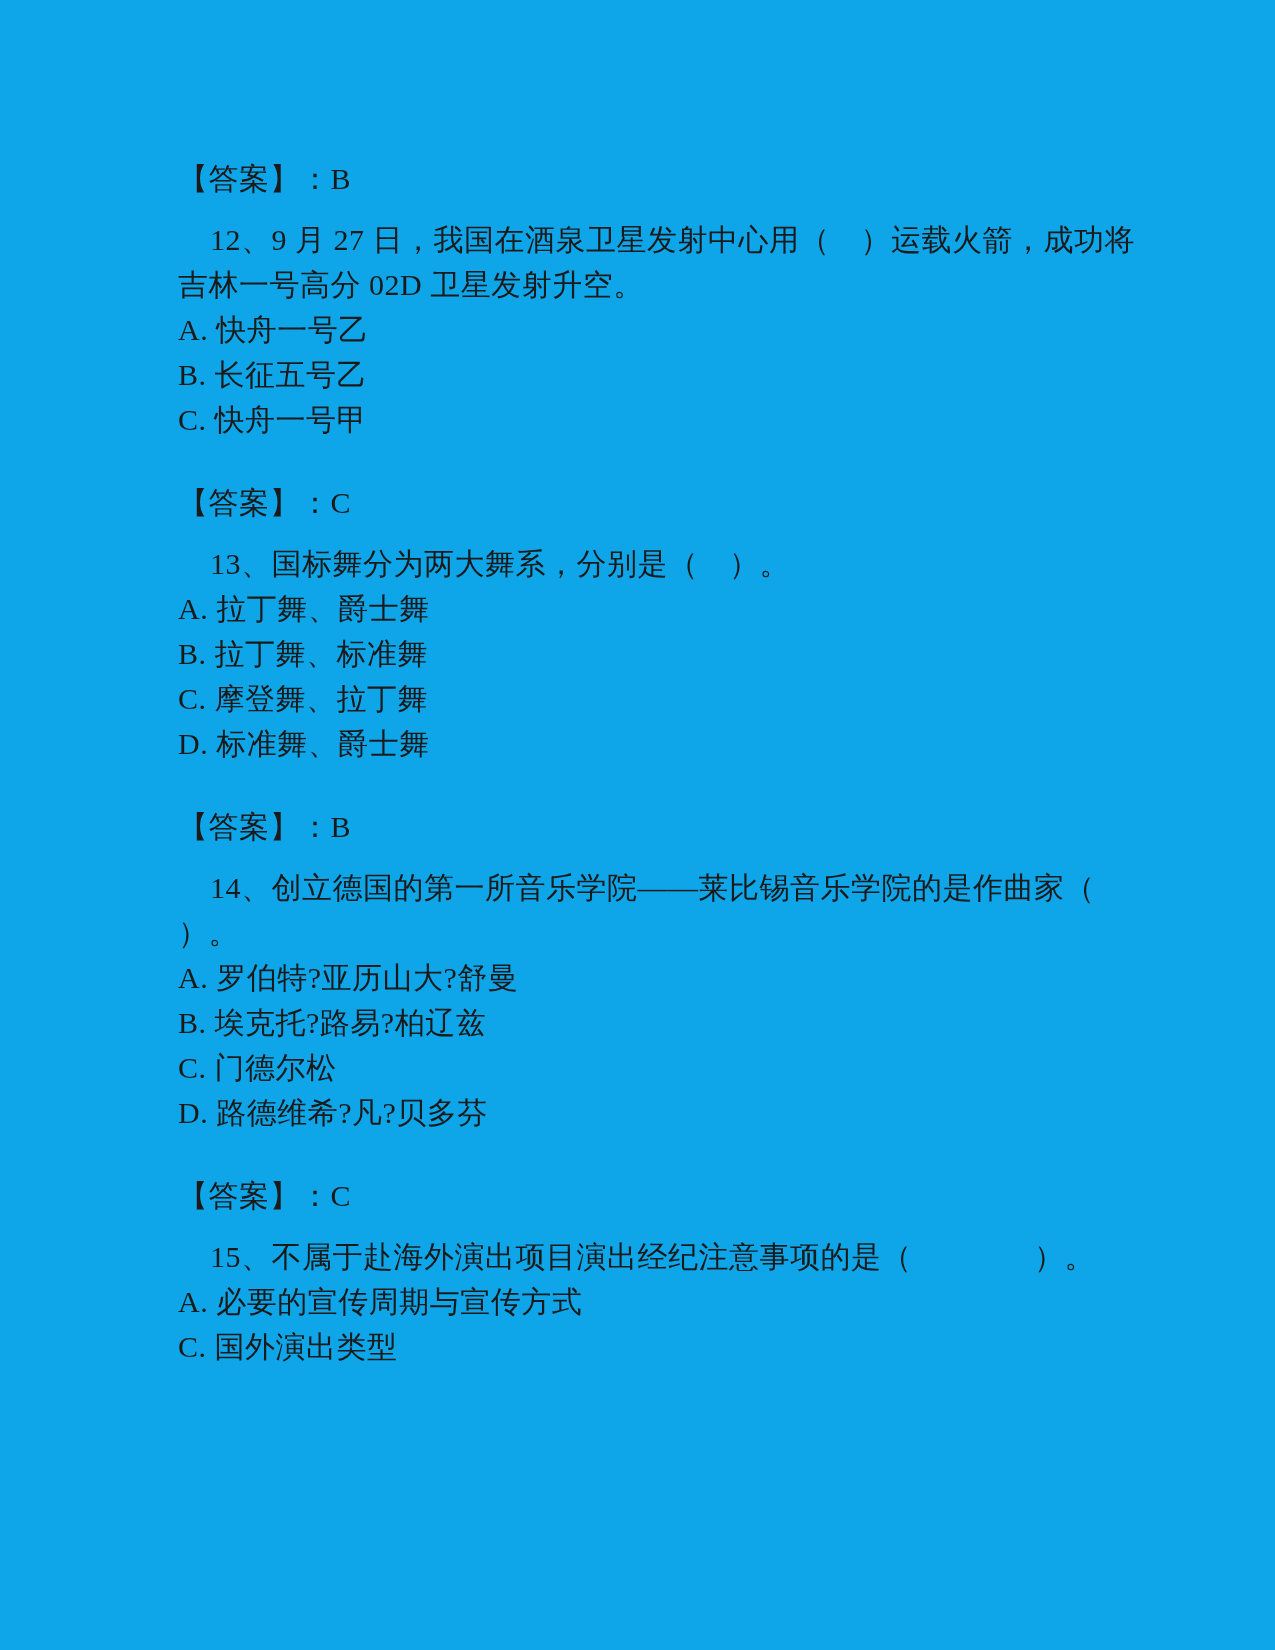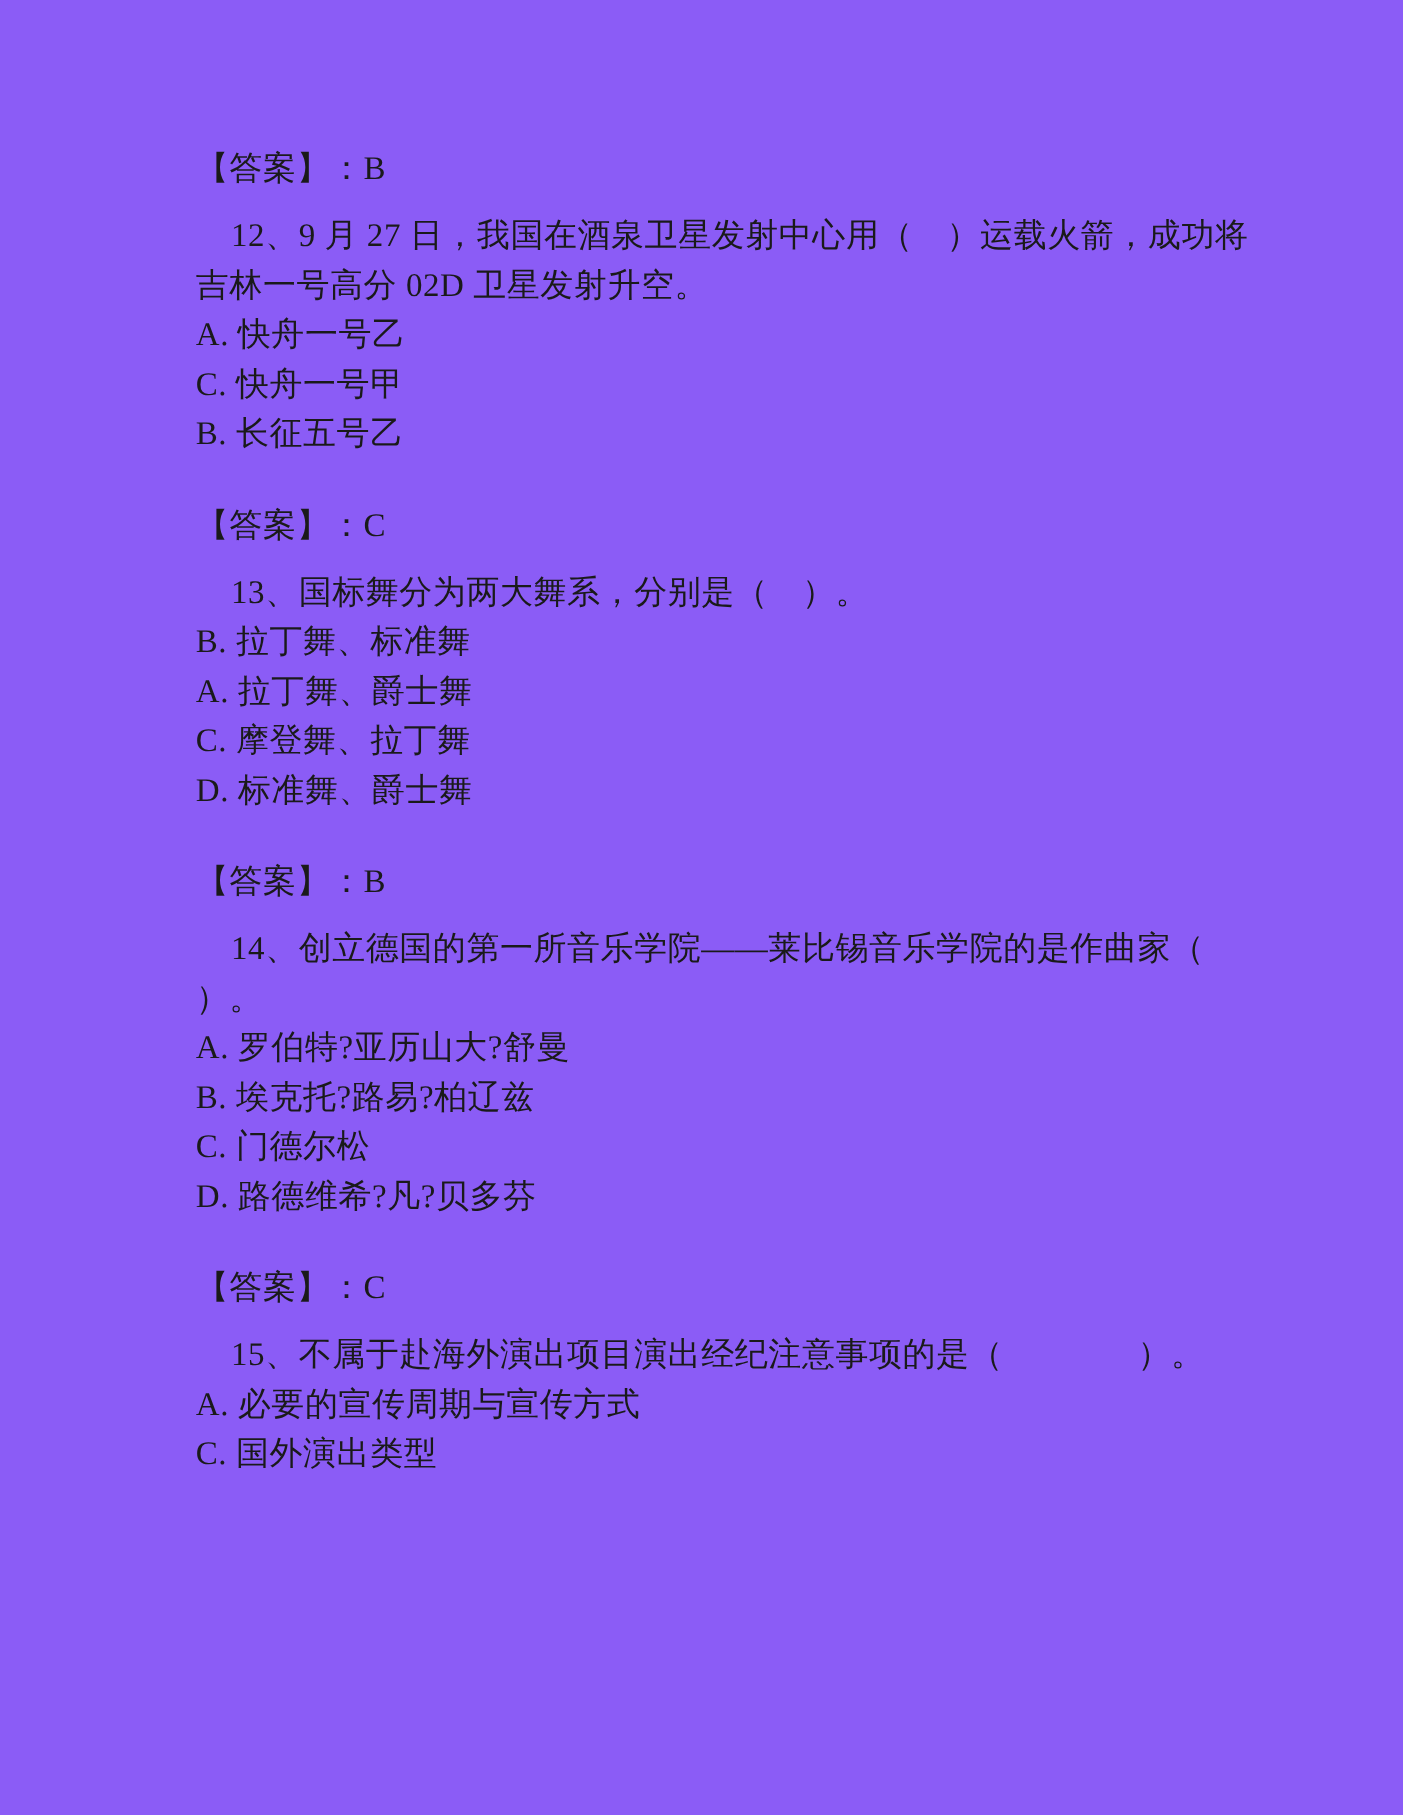--- a/index.html
+++ b/index.html
@@ -9,22 +9,22 @@
   }
   body {
     width: 1275px;
     height: 1650px;
     overflow: hidden;
   }
   .page {
     box-sizing: border-box;
     width: 1275px;
     height: 1650px;
-    padding: 93px 80px 0 178px;
-    background: #8b5cf6;
+    padding: 118px 80px 0 178px;
+    background: #0ea5e9;
     font-family: "Liberation Serif", "DejaVu Serif", serif;
     font-size: 30px;
     color: #1a1a1a;
     font-weight: 400;
   }
   .line {
     height: 45px;
     line-height: 45px;
     white-space: nowrap;
     letter-spacing: 0.5px;
@@ -42,27 +42,27 @@
 </head>
 <body>
 
 <div class="page">
 
   <div class="line answer">【答案】：B</div>
 
   <div class="line question">12、9 月 27 日，我国在酒泉卫星发射中心用（　）运载火箭，成功将</div>
   <div class="line">吉林一号高分 02D 卫星发射升空。</div>
   <div class="line">A. 快舟一号乙</div>
+  <div class="line">B. 长征五号乙</div>
   <div class="line">C. 快舟一号甲</div>
-  <div class="line">B. 长征五号乙</div>
   <div class="line answer">【答案】：C</div>
 
   <div class="line question">13、国标舞分为两大舞系，分别是（　）。</div>
+  <div class="line">A. 拉丁舞、爵士舞</div>
   <div class="line">B. 拉丁舞、标准舞</div>
-  <div class="line">A. 拉丁舞、爵士舞</div>
   <div class="line">C. 摩登舞、拉丁舞</div>
   <div class="line">D. 标准舞、爵士舞</div>
   <div class="line answer">【答案】：B</div>
 
   <div class="line question">14、创立德国的第一所音乐学院——莱比锡音乐学院的是作曲家（</div>
   <div class="line">）。</div>
   <div class="line">A. 罗伯特?亚历山大?舒曼</div>
   <div class="line">B. 埃克托?路易?柏辽兹</div>
   <div class="line">C. 门德尔松</div>
   <div class="line">D. 路德维希?凡?贝多芬</div>

